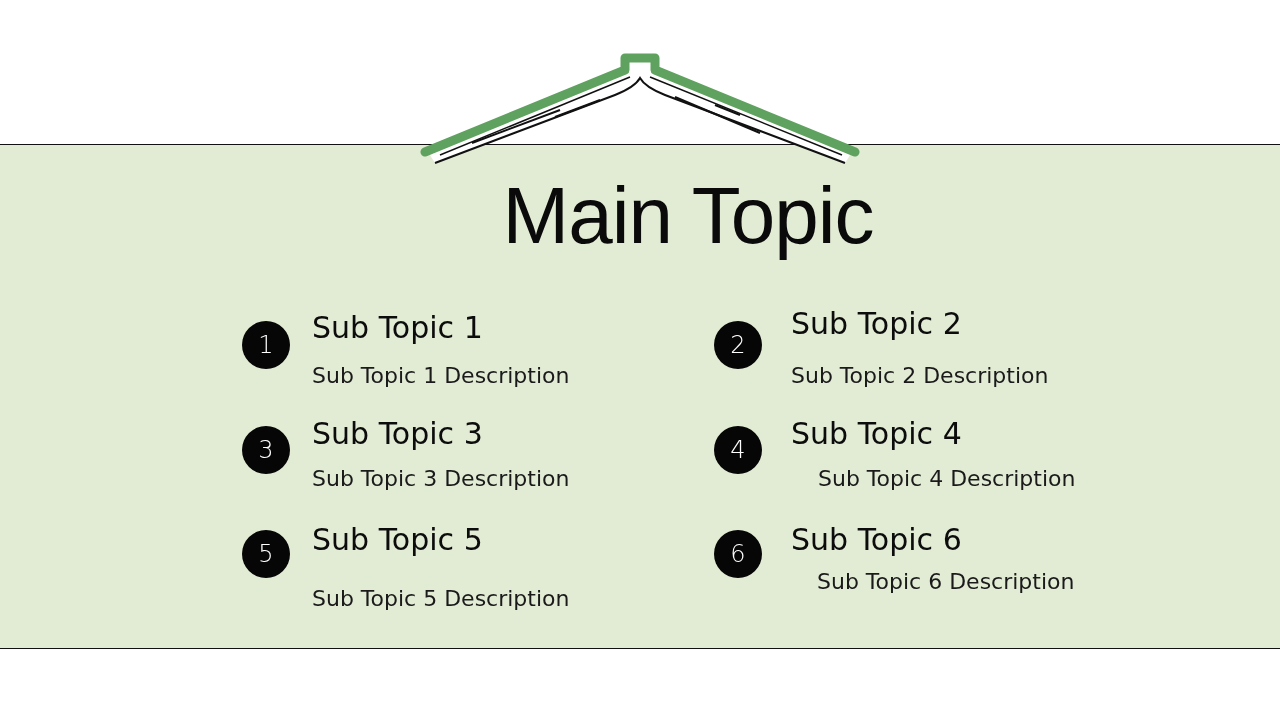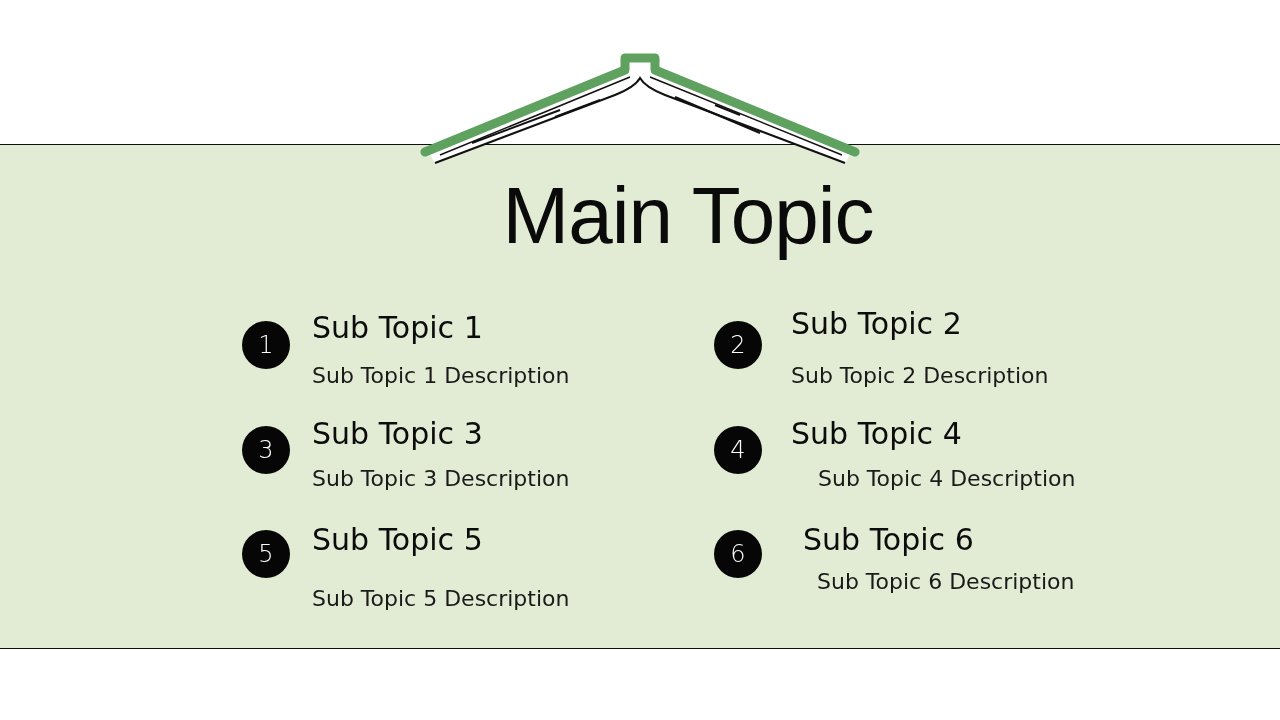--- a/index.html
+++ b/index.html
@@ -59,15 +59,15 @@
 </div>
 
 <div class="item">
   <div class="circle" style="left:242px;top:530px;">5</div>
   <div class="sub-title" style="left:312px;top:522px;">Sub Topic 5</div>
   <div class="sub-desc" style="left:312px;top:586px;">Sub Topic 5 Description</div>
 </div>
 
 <div class="item">
   <div class="circle" style="left:714px;top:530px;">6</div>
-  <div class="sub-title" style="left:791px;top:522px;margin-left:12px;">Sub Topic 6</div>
+  <div class="sub-title" style="left:791px;top:522px;">Sub Topic 6</div>
   <div class="sub-desc" style="left:791px;top:569px;margin-left:26px;">Sub Topic 6 Description</div>
 </div>
 
 </body></html>

